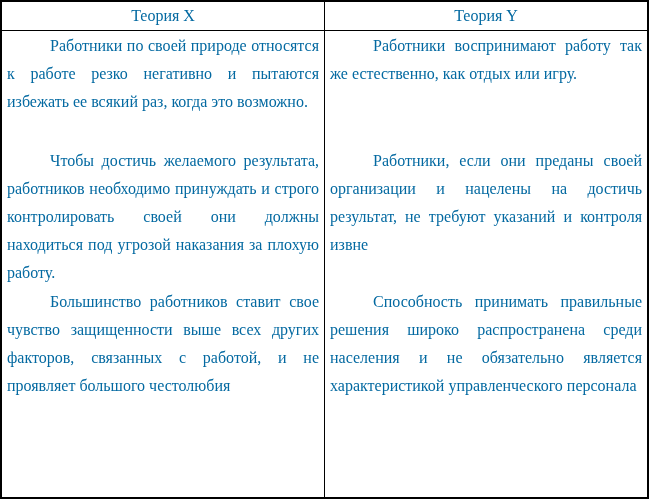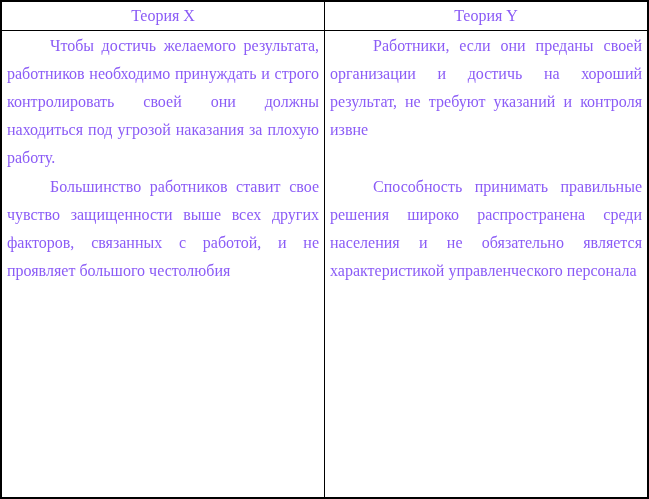--- a/index.html
+++ b/index.html
@@ -12,21 +12,21 @@
     height: 499px;
     background: #ffffff;
     box-sizing: border-box;
   }
   table.theory-table {
     width: 649px;
     height: 499px;
     table-layout: fixed;
     border-collapse: collapse;
     background: #ffffff;
-    color: #8b5cf6;
+    color: #0369a1;
     font-family: "Liberation Serif", "DejaVu Serif", serif;
     border: 2px solid #000000;
   }
   table.theory-table th {
     width: 50%;
     height: 26px;
     border: 1px solid #000000;
     font-weight: normal;
     font-size: 16px;
     text-align: center;
@@ -58,26 +58,34 @@
 
 <div class="page">
   <table class="theory-table">
     <thead>
       <tr>
         <th>Теория X</th>
         <th>Теория Y</th>
       </tr>
     </thead>
     <tbody>
+      <tr class="row-1">
+        <td>
+          <p class="cell-par">Работники по своей природе относятся к работе резко негативно и пытаются избежать ее всякий раз, когда это возможно.</p>
+        </td>
+        <td>
+          <p class="cell-par">Работники воспринимают работу так же естественно, как отдых или игру.</p>
+        </td>
+      </tr>
       <tr class="row-2">
         <td>
           <p class="cell-par">Чтобы достичь желаемого результата, работников необходимо принуждать и строго контролировать своей они должны находиться под угрозой наказания за плохую работу.</p>
         </td>
         <td>
-          <p class="cell-par">Работники, если они преданы своей организации и достичь на хороший результат, не требуют указаний и контроля извне</p>
+          <p class="cell-par">Работники, если они преданы своей организации и нацелены на достичь результат, не требуют указаний и контроля извне</p>
         </td>
       </tr>
       <tr class="row-4">
         <td>
           <p class="cell-par">Большинство работников ставит свое чувство защищенности выше всех других факторов, связанных с работой, и не проявляет большого честолюбия</p>
         </td>
         <td>
           <p class="cell-par">Способность принимать правильные решения широко распространена среди населения и не обязательно является характеристикой управленческого персонала</p>
         </td>
       </tr>

